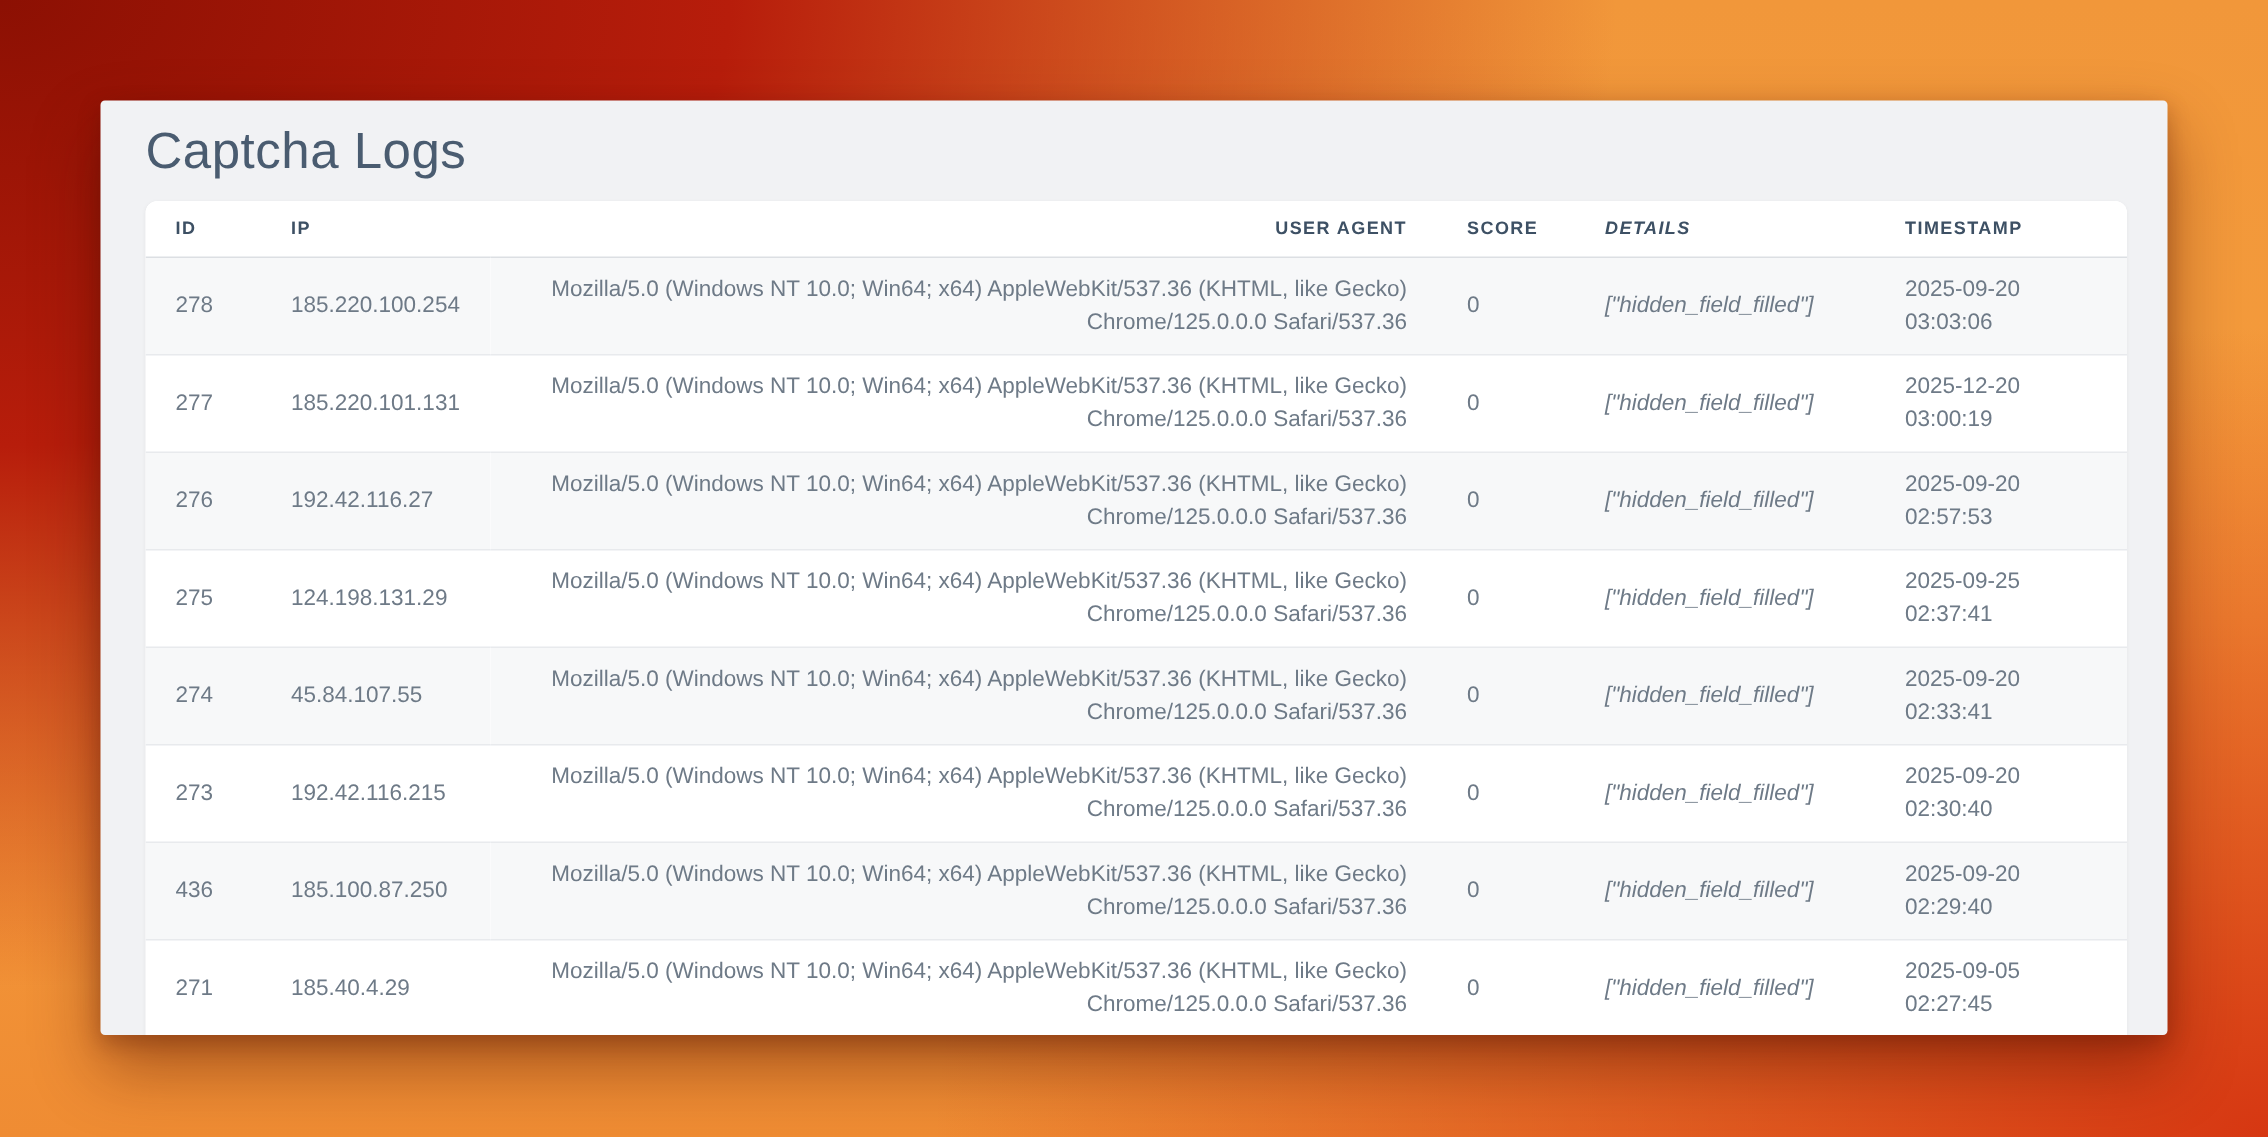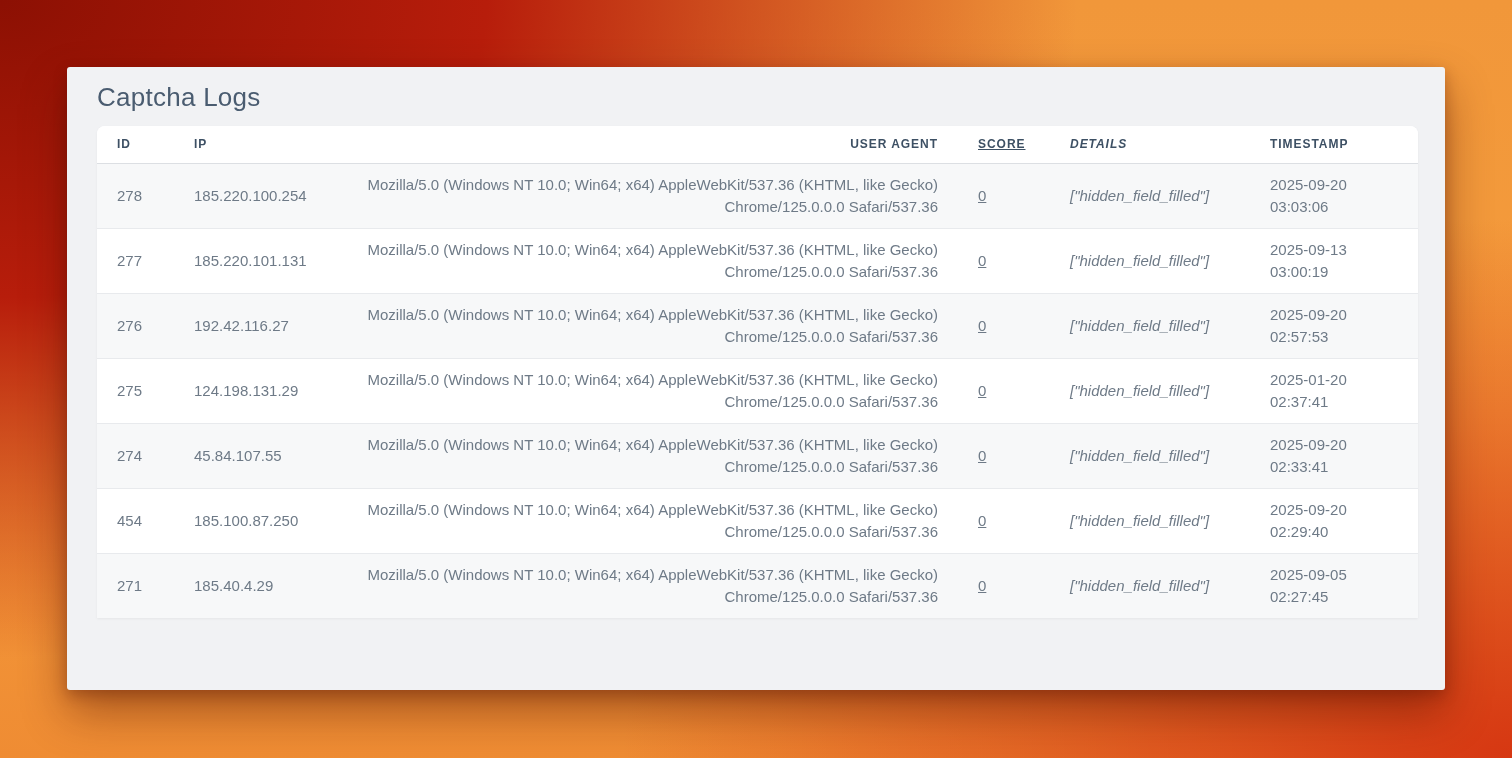--- a/index.html
+++ b/index.html
@@ -29,21 +29,21 @@
     position:absolute;
     left:67px; top:67px;
     width:1378px; height:623px;
     background:var(--card-bg);
     border-radius:3px;
     box-shadow:0 22px 45px rgba(80,15,0,.45), 0 5px 14px rgba(80,15,0,.28);
     overflow:hidden;
   }
   .page-title{
     margin:15px 30px 13px 30px;
-    font-size:26px;
+    font-size:34px;
     font-weight:500;
     letter-spacing:.01em;
     color:var(--title-color);
   }
   .table-wrap{
     margin:0 27px 0 30px;
     background:#ffffff;
     border-radius:8px 8px 0 0;
     box-shadow:0 1px 3px rgba(0,0,0,.05);
     overflow:hidden;
@@ -73,21 +73,21 @@
     height:64px;
     vertical-align:middle;
     overflow:hidden;
   }
   tbody tr:nth-child(odd){background:var(--stripe);}
   tbody tr:nth-child(even){background:#ffffff;}
   tbody tr + tr td{border-top:1px solid var(--row-line);}
   .col-id{width:77px;}
   .col-ip{width:153px;}
   .col-user_agent{width:631px;text-align:right;}
-  .col-score{width:92px;text-decoration:underline;}
+  .col-score{width:92px;}
   .col-details{width:200px;font-style:italic;}
   .col-timestamp{width:168px;}
 </style>
 <title>Captcha Logs</title></head>
 <body>
 
 <div class="card">
   <h1 class="page-title">Captcha Logs</h1>
   <div class="table-wrap">
     <table>
@@ -109,48 +109,56 @@
             <td class="col-score">0</td>
             <td class="col-details">["hidden_field_filled"]</td>
             <td class="col-timestamp">2025-09-20 03:03:06</td>
           </tr>
           <tr>
             <td class="col-id">277</td>
             <td class="col-ip">185.220.101.131</td>
             <td class="col-user_agent">Mozilla/5.0 (Windows NT 10.0; Win64; x64) AppleWebKit/537.36 (KHTML, like Gecko) Chrome/125.0.0.0 Safari/537.36</td>
             <td class="col-score">0</td>
             <td class="col-details">["hidden_field_filled"]</td>
-            <td class="col-timestamp">2025-09-13 03:00:19</td>
+            <td class="col-timestamp">2025-12-20 03:00:19</td>
           </tr>
           <tr>
             <td class="col-id">276</td>
             <td class="col-ip">192.42.116.27</td>
             <td class="col-user_agent">Mozilla/5.0 (Windows NT 10.0; Win64; x64) AppleWebKit/537.36 (KHTML, like Gecko) Chrome/125.0.0.0 Safari/537.36</td>
             <td class="col-score">0</td>
             <td class="col-details">["hidden_field_filled"]</td>
             <td class="col-timestamp">2025-09-20 02:57:53</td>
           </tr>
           <tr>
             <td class="col-id">275</td>
             <td class="col-ip">124.198.131.29</td>
             <td class="col-user_agent">Mozilla/5.0 (Windows NT 10.0; Win64; x64) AppleWebKit/537.36 (KHTML, like Gecko) Chrome/125.0.0.0 Safari/537.36</td>
             <td class="col-score">0</td>
             <td class="col-details">["hidden_field_filled"]</td>
-            <td class="col-timestamp">2025-01-20 02:37:41</td>
+            <td class="col-timestamp">2025-09-25 02:37:41</td>
           </tr>
           <tr>
             <td class="col-id">274</td>
             <td class="col-ip">45.84.107.55</td>
             <td class="col-user_agent">Mozilla/5.0 (Windows NT 10.0; Win64; x64) AppleWebKit/537.36 (KHTML, like Gecko) Chrome/125.0.0.0 Safari/537.36</td>
             <td class="col-score">0</td>
             <td class="col-details">["hidden_field_filled"]</td>
             <td class="col-timestamp">2025-09-20 02:33:41</td>
           </tr>
           <tr>
-            <td class="col-id">454</td>
+            <td class="col-id">273</td>
+            <td class="col-ip">192.42.116.215</td>
+            <td class="col-user_agent">Mozilla/5.0 (Windows NT 10.0; Win64; x64) AppleWebKit/537.36 (KHTML, like Gecko) Chrome/125.0.0.0 Safari/537.36</td>
+            <td class="col-score">0</td>
+            <td class="col-details">["hidden_field_filled"]</td>
+            <td class="col-timestamp">2025-09-20 02:30:40</td>
+          </tr>
+          <tr>
+            <td class="col-id">436</td>
             <td class="col-ip">185.100.87.250</td>
             <td class="col-user_agent">Mozilla/5.0 (Windows NT 10.0; Win64; x64) AppleWebKit/537.36 (KHTML, like Gecko) Chrome/125.0.0.0 Safari/537.36</td>
             <td class="col-score">0</td>
             <td class="col-details">["hidden_field_filled"]</td>
             <td class="col-timestamp">2025-09-20 02:29:40</td>
           </tr>
           <tr>
             <td class="col-id">271</td>
             <td class="col-ip">185.40.4.29</td>
             <td class="col-user_agent">Mozilla/5.0 (Windows NT 10.0; Win64; x64) AppleWebKit/537.36 (KHTML, like Gecko) Chrome/125.0.0.0 Safari/537.36</td>

